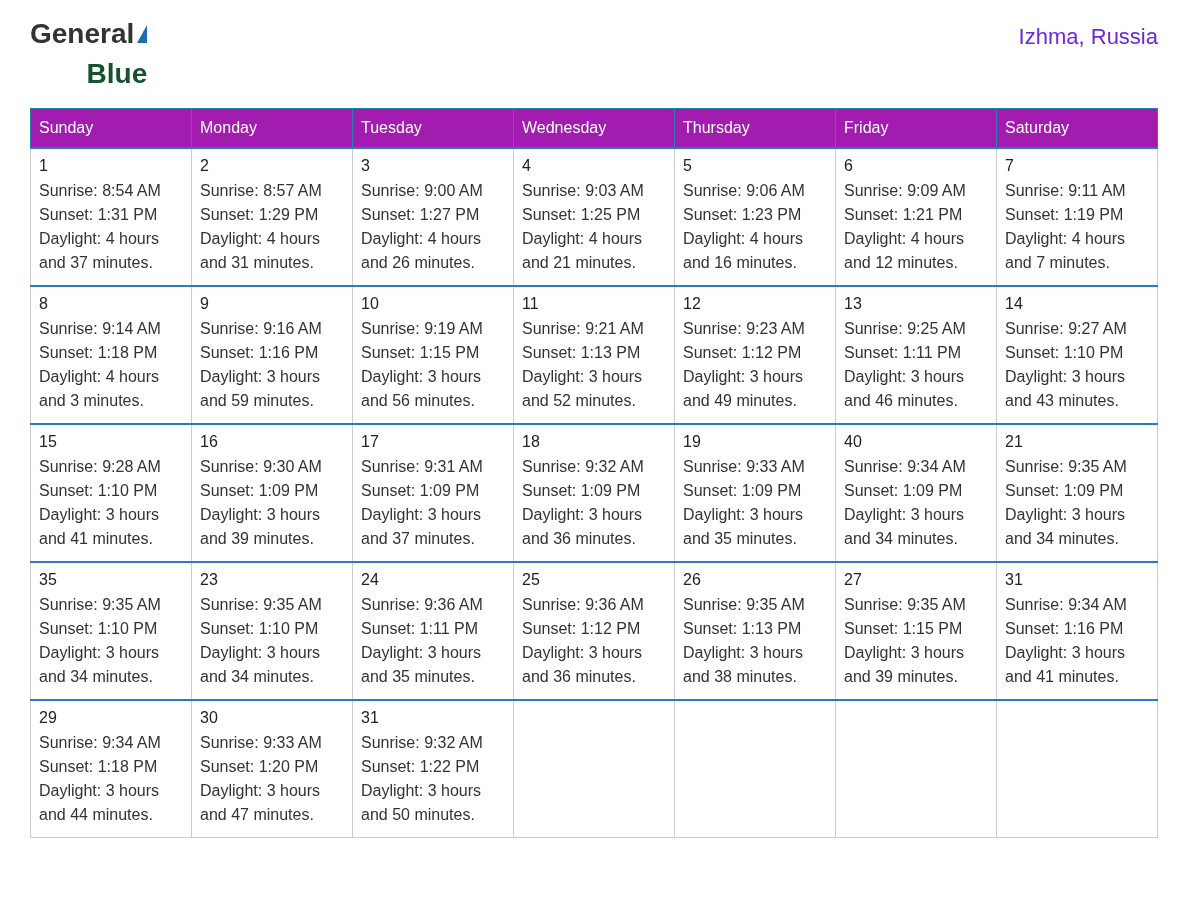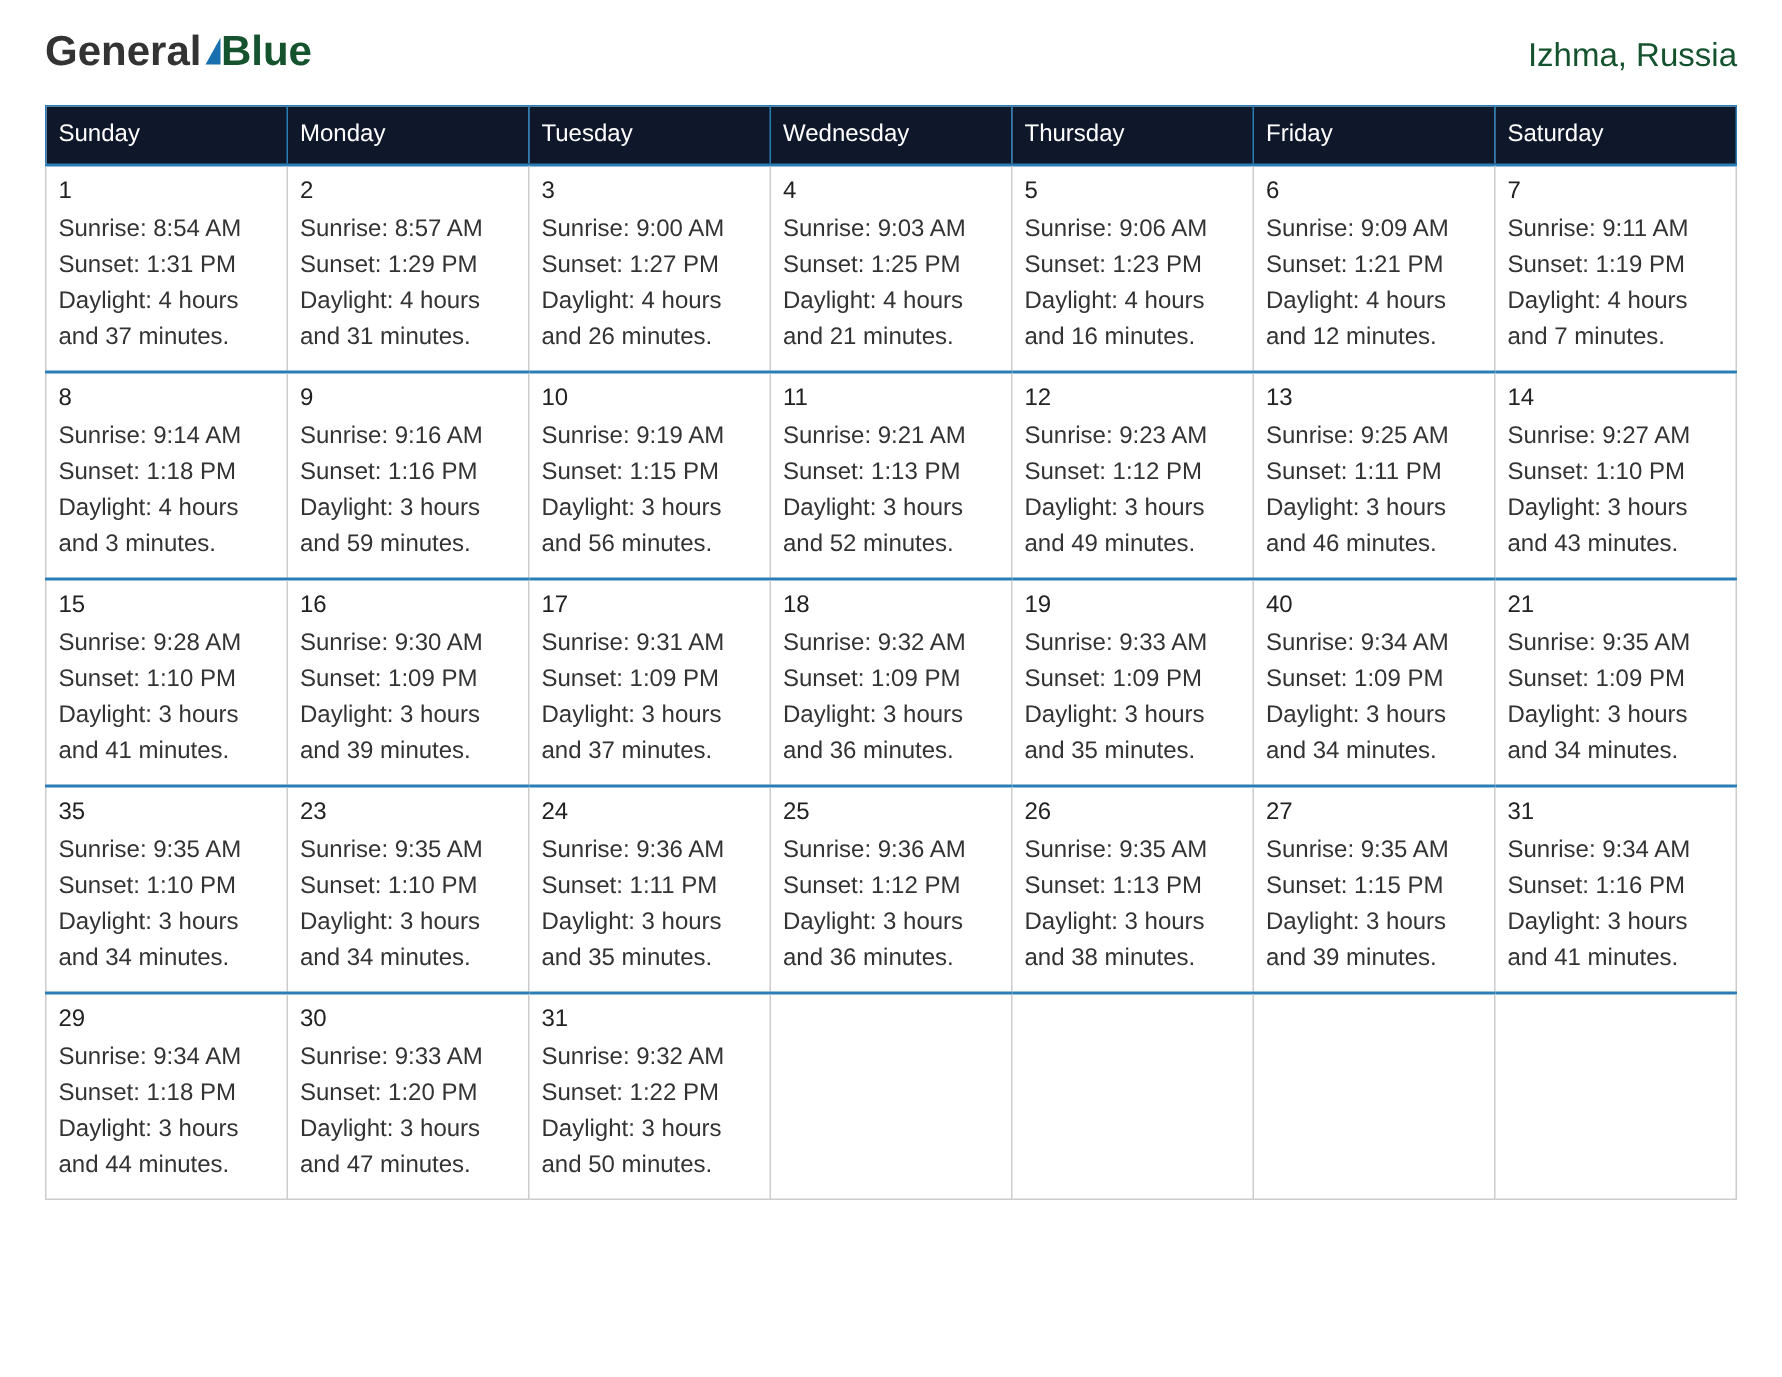--- a/index.html
+++ b/index.html
@@ -11,21 +11,23 @@
       padding: 20px 30px;
     }
     .header {
       display: flex;
       justify-content: space-between;
       align-items: flex-start;
       margin-bottom: 20px;
     }
     .logo {
       display: flex;
-      align-items: center;
+      flex-direction: column;
+      align-items: flex-end;
+      gap: 12px;
     }
     .logo-general {
       font-size: 28px;
       font-weight: bold;
       color: #333;
       line-height: 1;
     }
     .logo-blue {
       font-size: 28px;
       font-weight: bold;
@@ -50,30 +52,30 @@
       text-align: right;
     }
     .month-title {
       font-size: 52px;
       font-weight: normal;
       color: #222;
       line-height: 1.1;
     }
     .location {
       font-size: 22px;
-      color: #14532d;
+      color: #6d28d9;
       margin-top: 4px;
     }
     .calendar {
       width: 100%;
       border-collapse: collapse;
       border: 1px solid #2a7db5;
     }
     .calendar th {
-      background-color: #0f172a;
+      background-color: #a21caf;
       color: #ffffff;
       padding: 10px 8px;
       text-align: left;
       font-size: 16px;
       font-weight: normal;
       border: 1px solid #2a7db5;
     }
     .calendar td {
       vertical-align: top;
       padding: 8px 8px 10px 8px;

